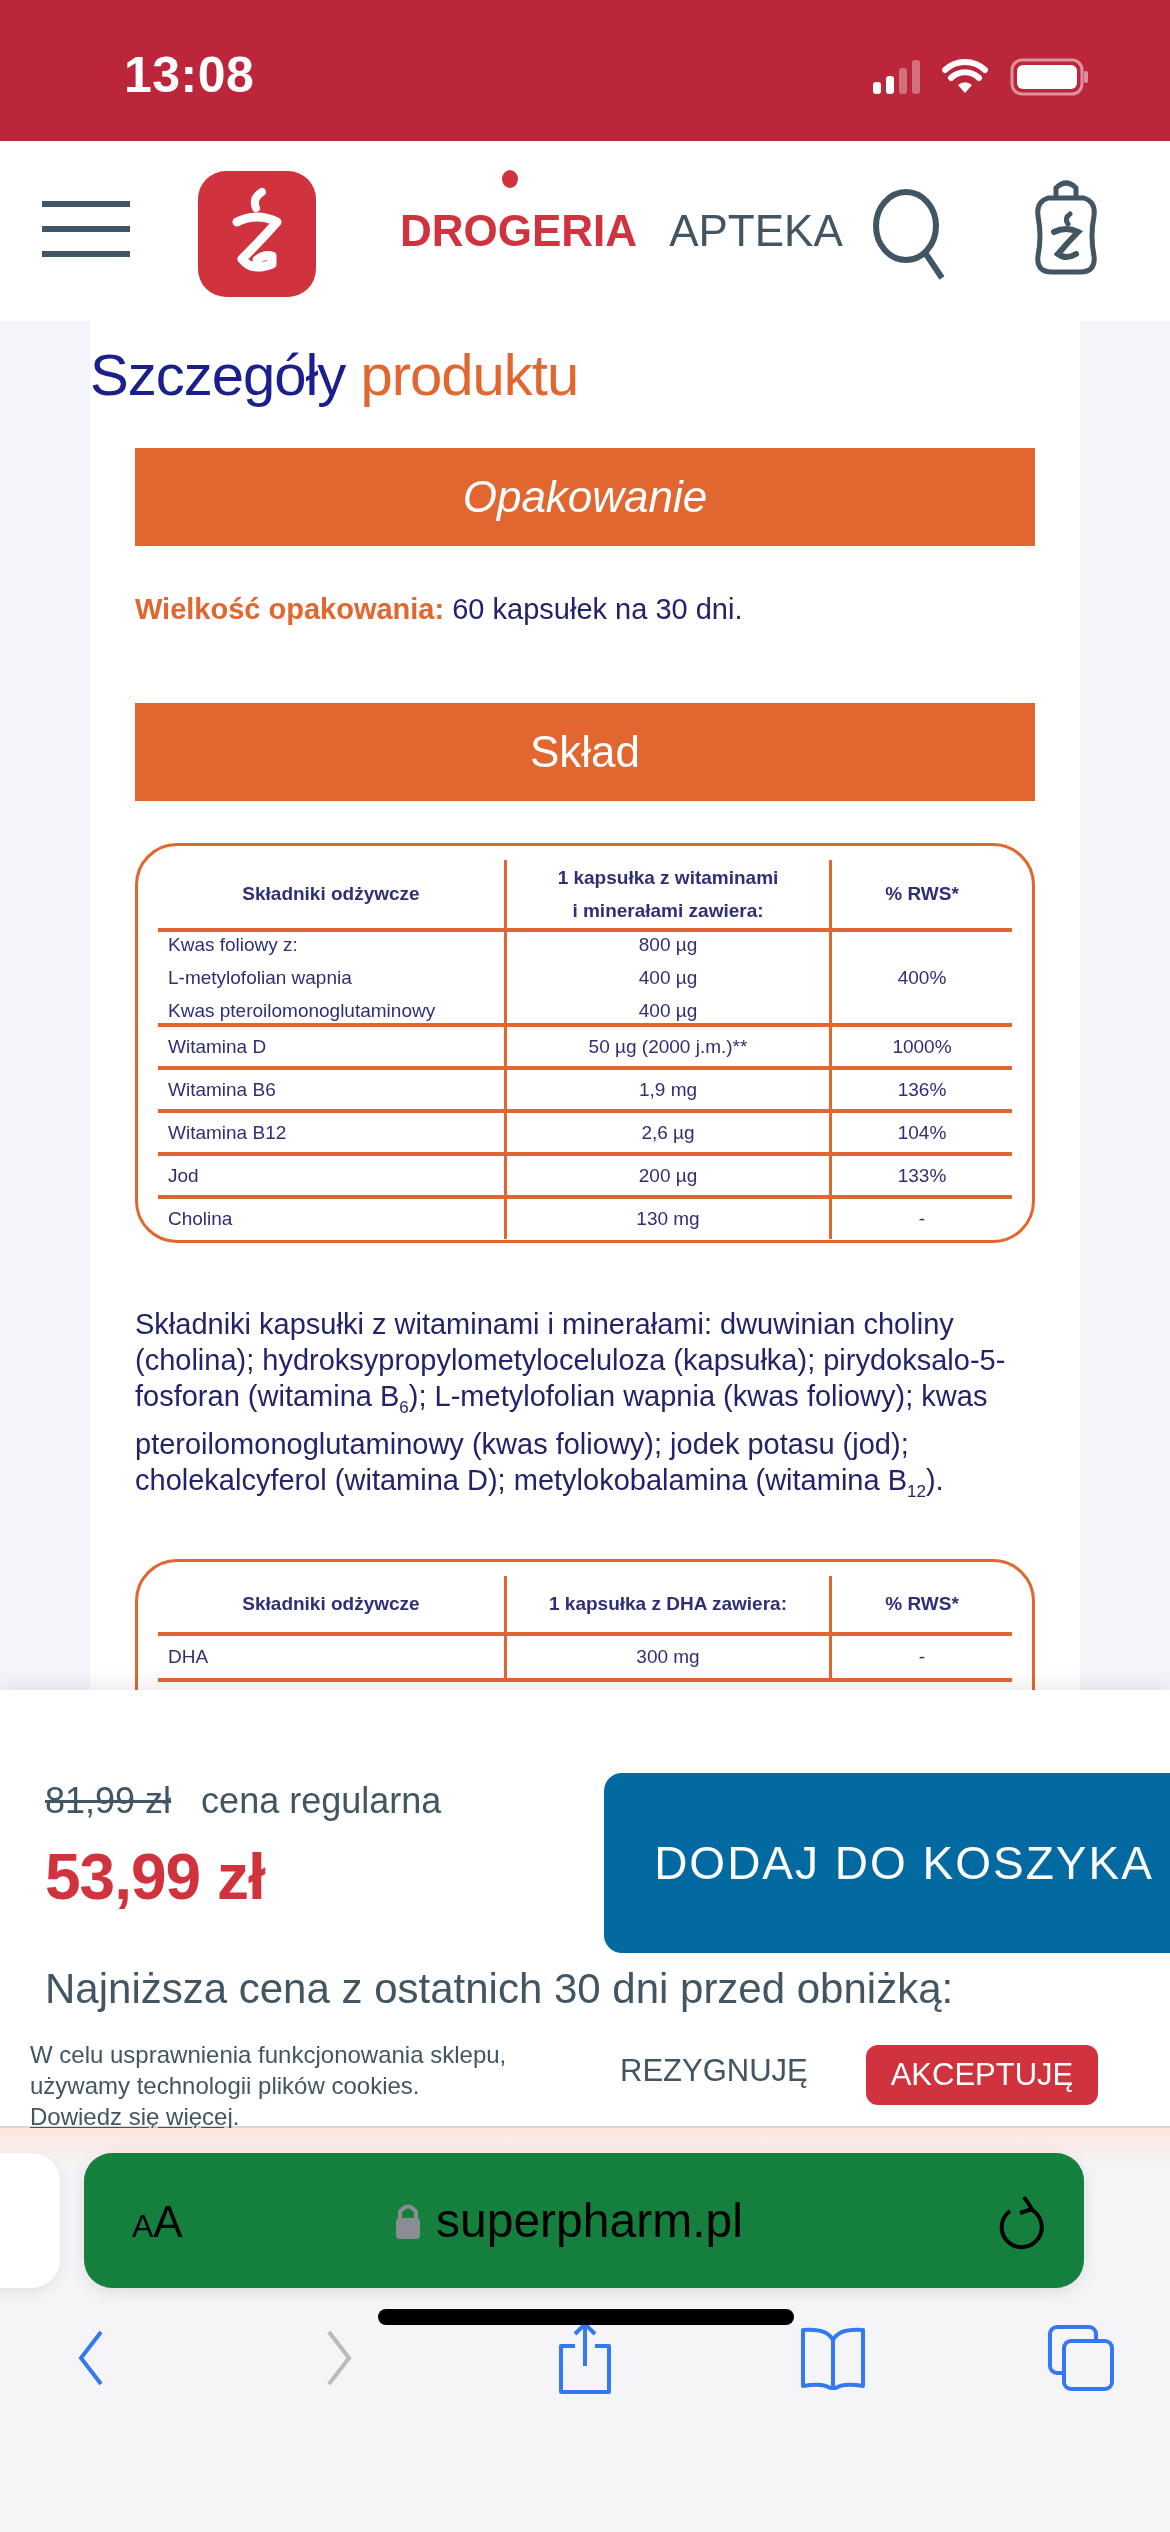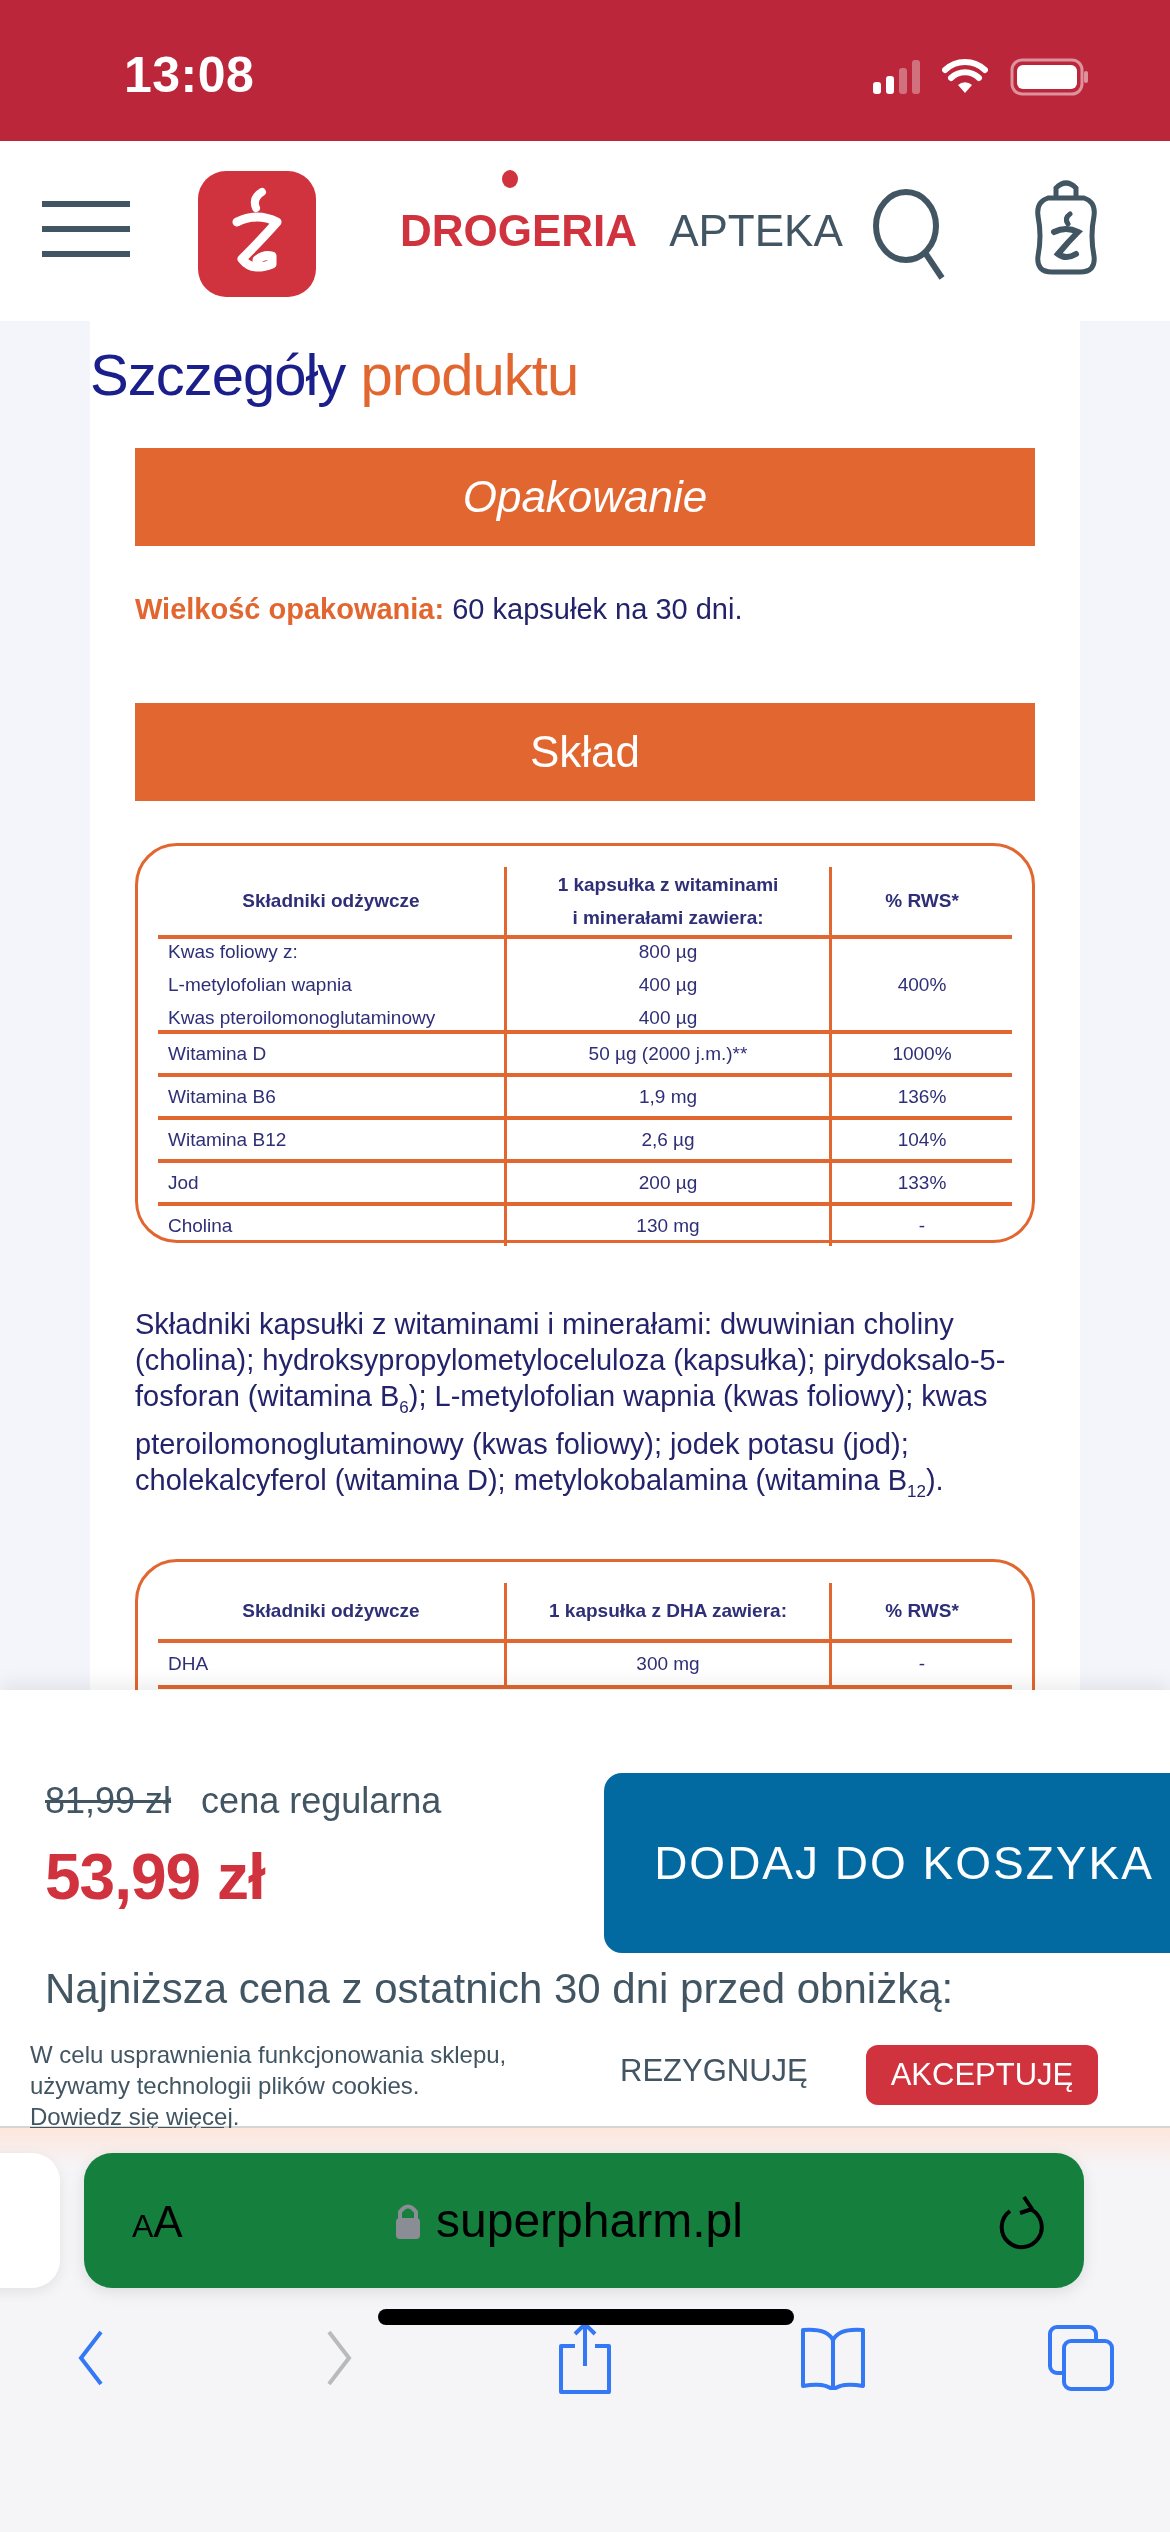--- a/index.html
+++ b/index.html
@@ -33,21 +33,21 @@
   .details-title .t1 { color: #1a1f8c; }
   .details-title .t2 { color: #e2662f; }
 
   .section-bar { position: absolute; left: 45px; width: 900px; height: 98px; background: #e2662f; color: #fff; font-size: 44px; display: flex; align-items: center; justify-content: center; }
   .bar-opak { top: 127px; font-style: italic; }
   .bar-sklad { top: 382px; }
   .pack-size { position: absolute; left: 45px; top: 272px; font-size: 29px; }
   .pack-size .label { color: #e2662f; font-weight: 700; }
   .pack-size .value { color: #23236b; }
 
-  .nutri-table { position: absolute; left: 45px; width: 900px; border: 3px solid #e2662f; border-radius: 42px; padding: 7px 20px; }
+  .nutri-table { position: absolute; left: 45px; width: 900px; border: 3px solid #e2662f; border-radius: 42px; padding: 0 20px; }
   .table-1 { top: 522px; height: 400px; }
   .table-2 { top: 1238px; height: 200px; }
   .nt-row { display: flex; border-bottom: 4px solid #e2662f; color: #2f2f78; font-size: 19px; }
   .nt-row:last-child { border-bottom: none; }
   .nt-cell { padding: 0 10px; display: flex; align-items: center; }
   .nt-c1 { width: 349px; border-right: 3px solid #e2662f; }
   .nt-c2 { width: 325px; border-right: 3px solid #e2662f; justify-content: center; text-align: center; }
   .nt-c3 { flex: 1; justify-content: center; text-align: center; }
   .nt-head { font-weight: 700; font-size: 19px; }
   .nt-head .nt-c1 { justify-content: center; }

